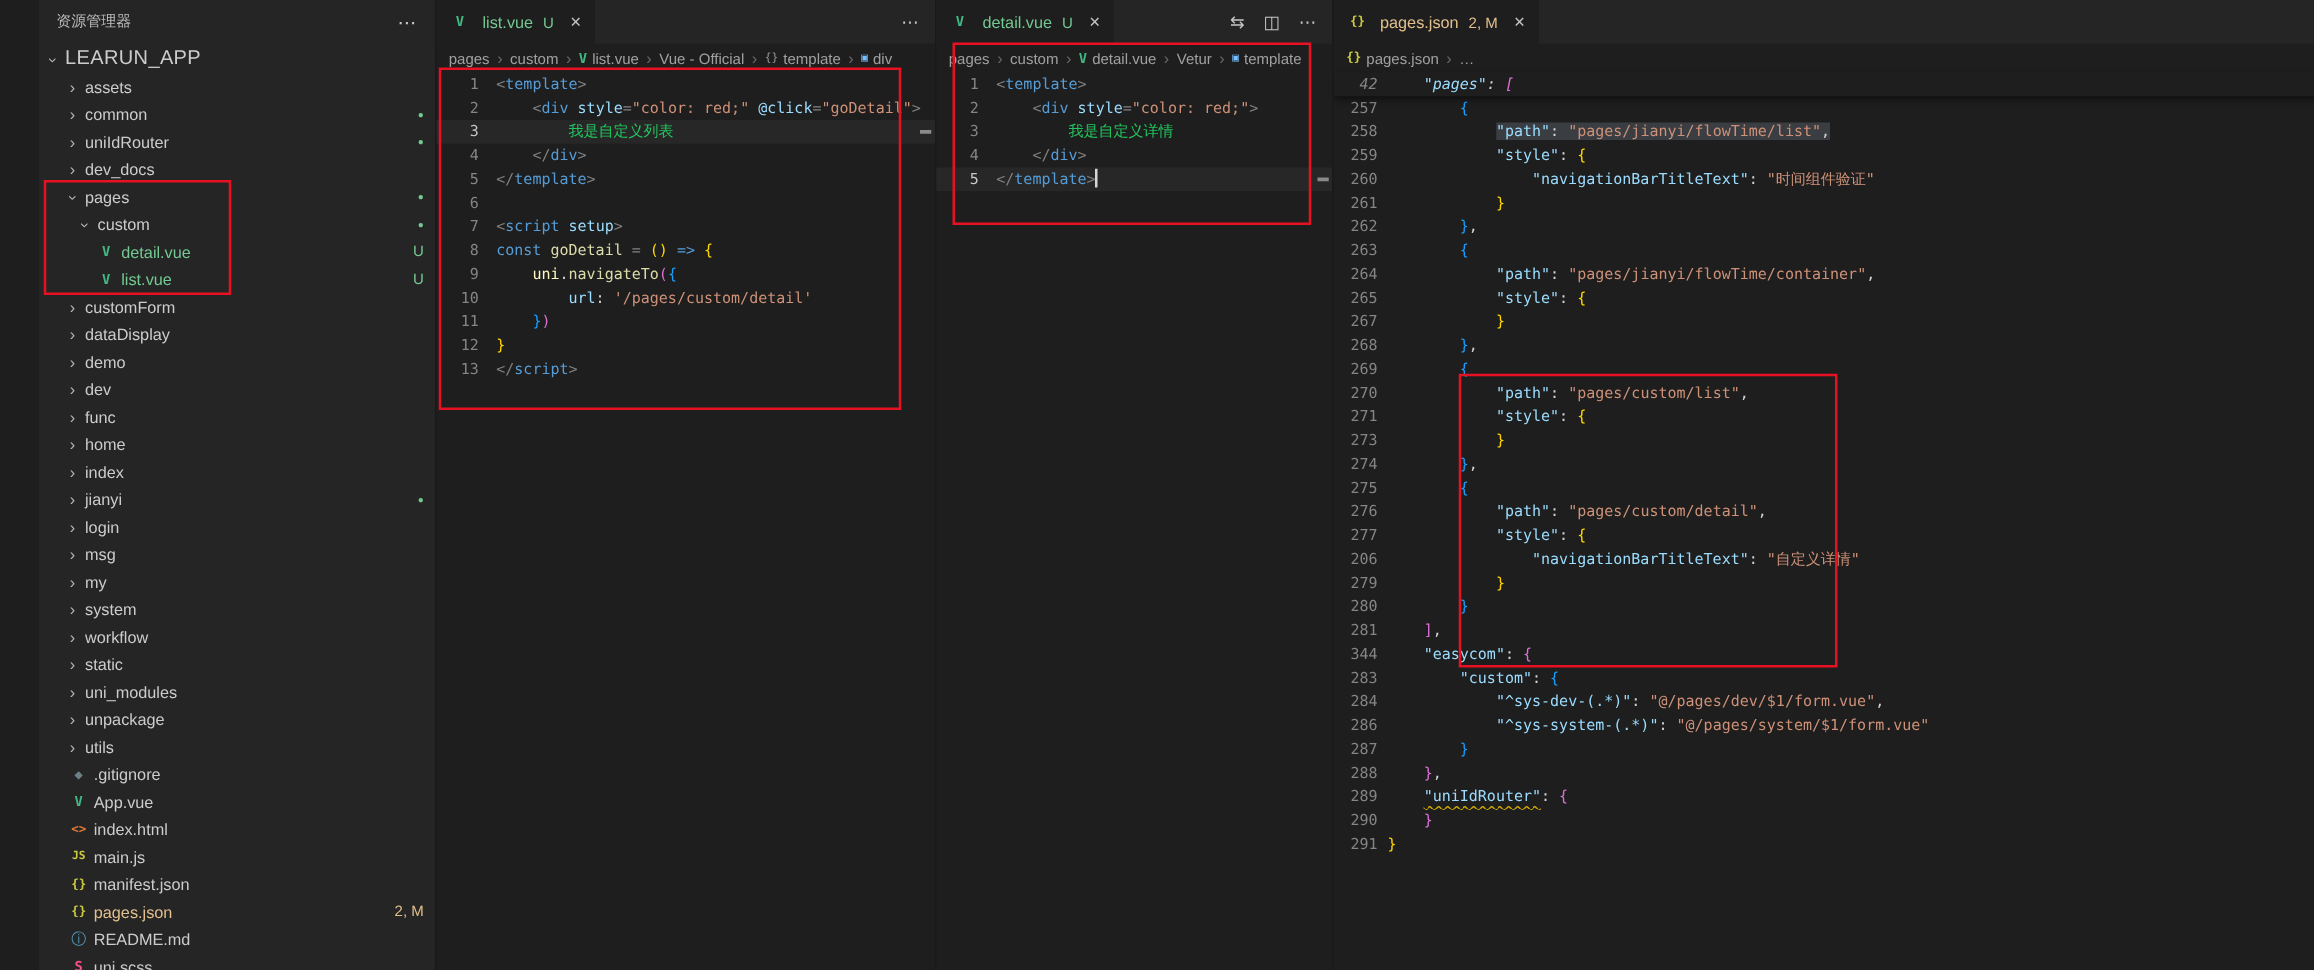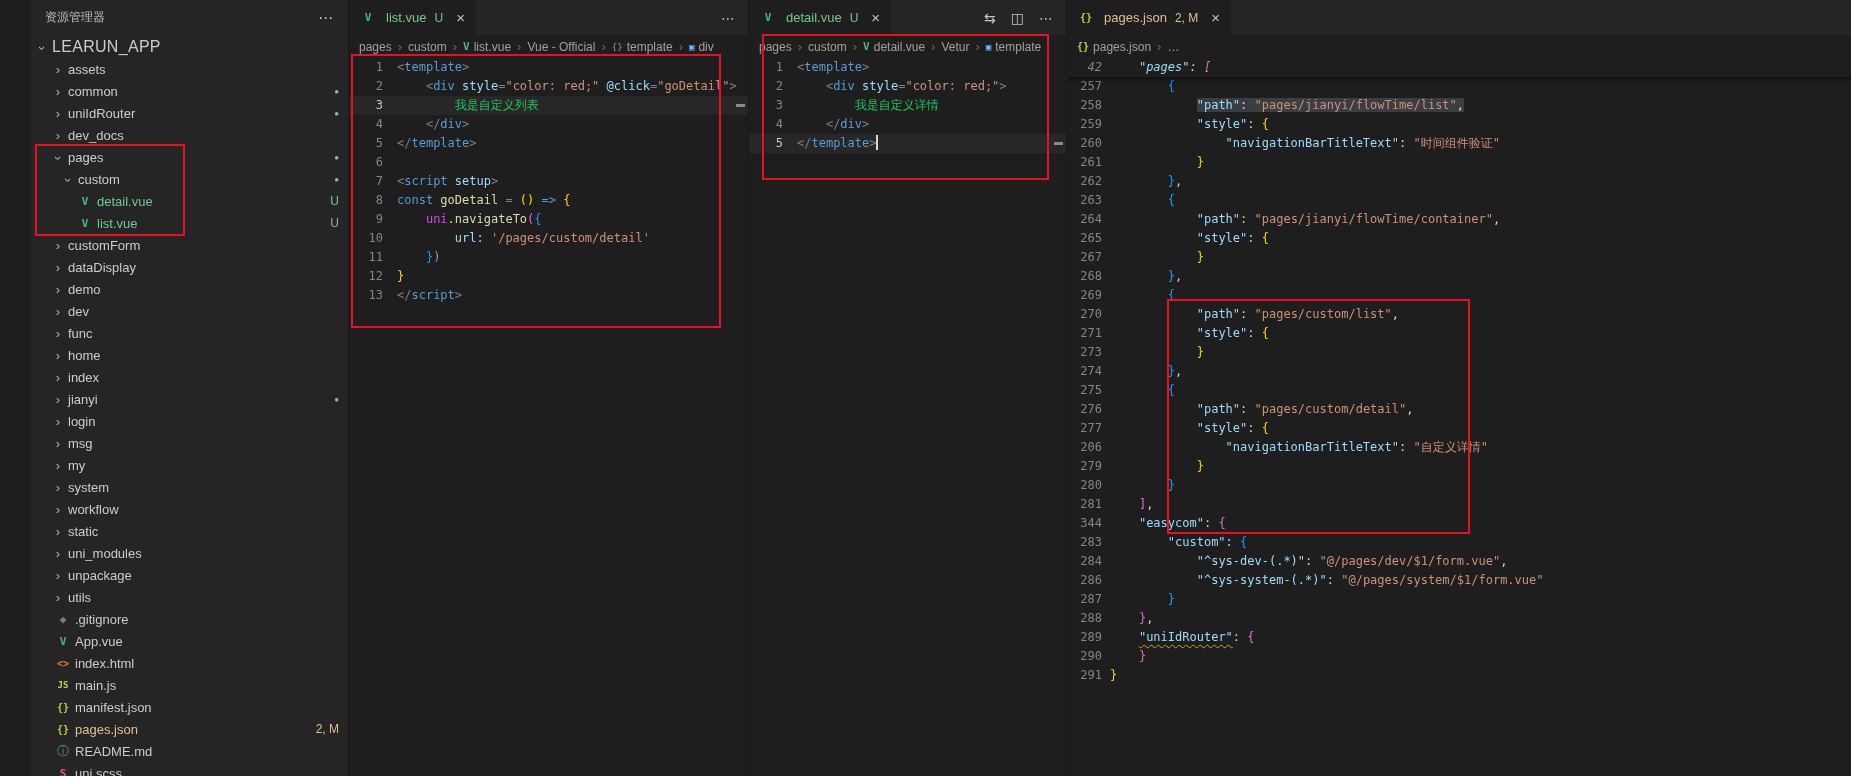--- a/index.html
+++ b/index.html
@@ -43,21 +43,21 @@
   .cline.sticky{background:#1e1e1e;box-shadow:0 3px 5px rgba(0,0,0,.45);position:relative;z-index:3;font-style:italic;}
   .lnum{flex:none;width:var(--numw,48px);padding-right:var(--numpad,14px);text-align:right;color:#858585;}
   .ltext{white-space:pre;}
   .selbg{background:#3a3d41;}
   .cursor{display:inline-block;width:2px;height:15px;background:#d7d7d7;vertical-align:-3px;}
   .rmark{position:absolute;right:3px;width:9px;height:3px;background:#8a8a8a;z-index:4;}
   .sbthumb{position:absolute;right:1px;width:9px;background:rgba(121,121,121,.32);z-index:4;}
 
   
   .tk-p{color:#808080}.tk-t{color:#569cd6}.tk-a{color:#9cdcfe}.tk-s{color:#ce9178}
-  .tk-k{color:#569cd6}.tk-f{color:#dcdcaa}.tk-v{color:#d946ef}.tk-x{color:#d4d4d4}
+  .tk-k{color:#569cd6}.tk-f{color:#dcdcaa}.tk-v{color:#fef9c3}.tk-x{color:#d4d4d4}
   .tk-w{color:#22c55e}.tk-b1{color:#ffd700}.tk-b2{color:#da70d6}.tk-b3{color:#179fff}
   .tk-sq{text-decoration:underline wavy #cca700 1px;text-underline-offset:3px;}
 
   
   .ann{position:absolute;border:2px solid #e81123;z-index:40;pointer-events:none;}
 </style>
 </head>
 <body>
 
 <div class="app">

